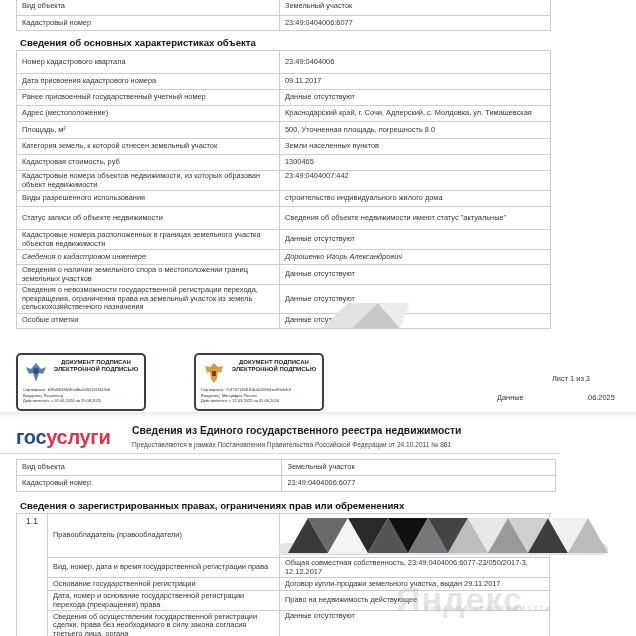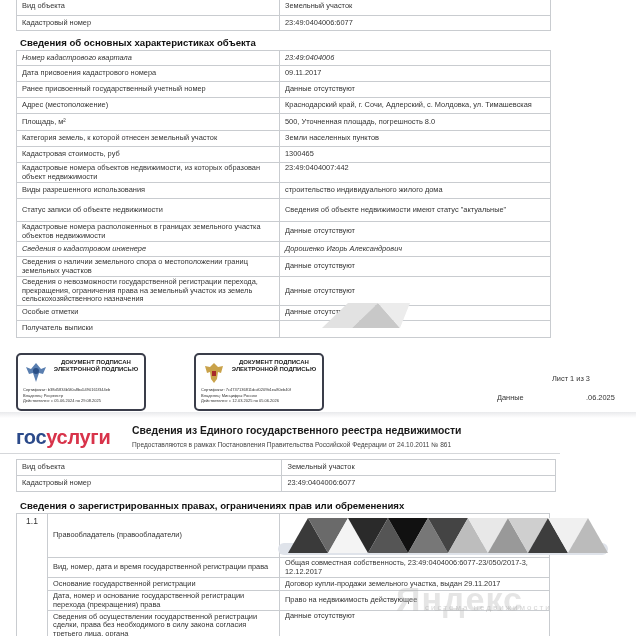--- a/index.html
+++ b/index.html
@@ -54,21 +54,21 @@
       <td class="lbl">Кадастровый номер</td>
       <td class="val">23:49:0404006:6077</td>
     </tr>
   </tbody>
     </table>
 
   <div class="section-title" style="top:37px;">Сведения об основных характеристиках объекта</div>
 
   <table class="grid" style="top:50px;">
     <tbody>
-        <tr style="height:15px;font-style:italic;">
+        <tr style="height:23px;">
           <td class="lbl">Номер кадастрового квартала</td>
           <td class="val">23:49:0404006</td>
         </tr>
     <tr style="height:16px;">
           <td class="lbl">Дата присвоения кадастрового номера</td>
           <td class="val">09.11.2017</td>
         </tr>
     <tr style="height:16px;">
           <td class="lbl">Ранее присвоенный государственный учетный номер</td>
           <td class="val">Данные отсутствуют</td>
@@ -113,24 +113,20 @@
           <td class="lbl">Сведения о наличии земельного спора о местоположении границ земельных участков</td>
           <td class="val">Данные отсутствуют</td>
         </tr>
     <tr style="height:28px;">
           <td class="lbl">Сведения о невозможности государственной регистрации перехода, прекращения, ограничения права на земельный участок из земель сельскохозяйственного назначения</td>
           <td class="val">Данные отсутствуют</td>
         </tr>
     <tr style="height:15px;">
           <td class="lbl">Особые отметки</td>
           <td class="val">Данные отсутствуют</td>
-        </tr>
-    <tr style="height:17px;">
-          <td class="lbl">Получатель выписки</td>
-          <td class="val"></td>
         </tr>
   </tbody>
     </table>
 
   <svg class="redact" style="left:300px; top:298px;" width="170" height="30">
     <polygon points="22,30 48,5 78,5 52,30" fill="#e2e2e2"></polygon>
     <polygon points="52,30 78,5 100,30" fill="#c8c8c8"></polygon>
     <polygon points="78,5 110,5 100,30" fill="#ececec"></polygon>
   </svg>
 

